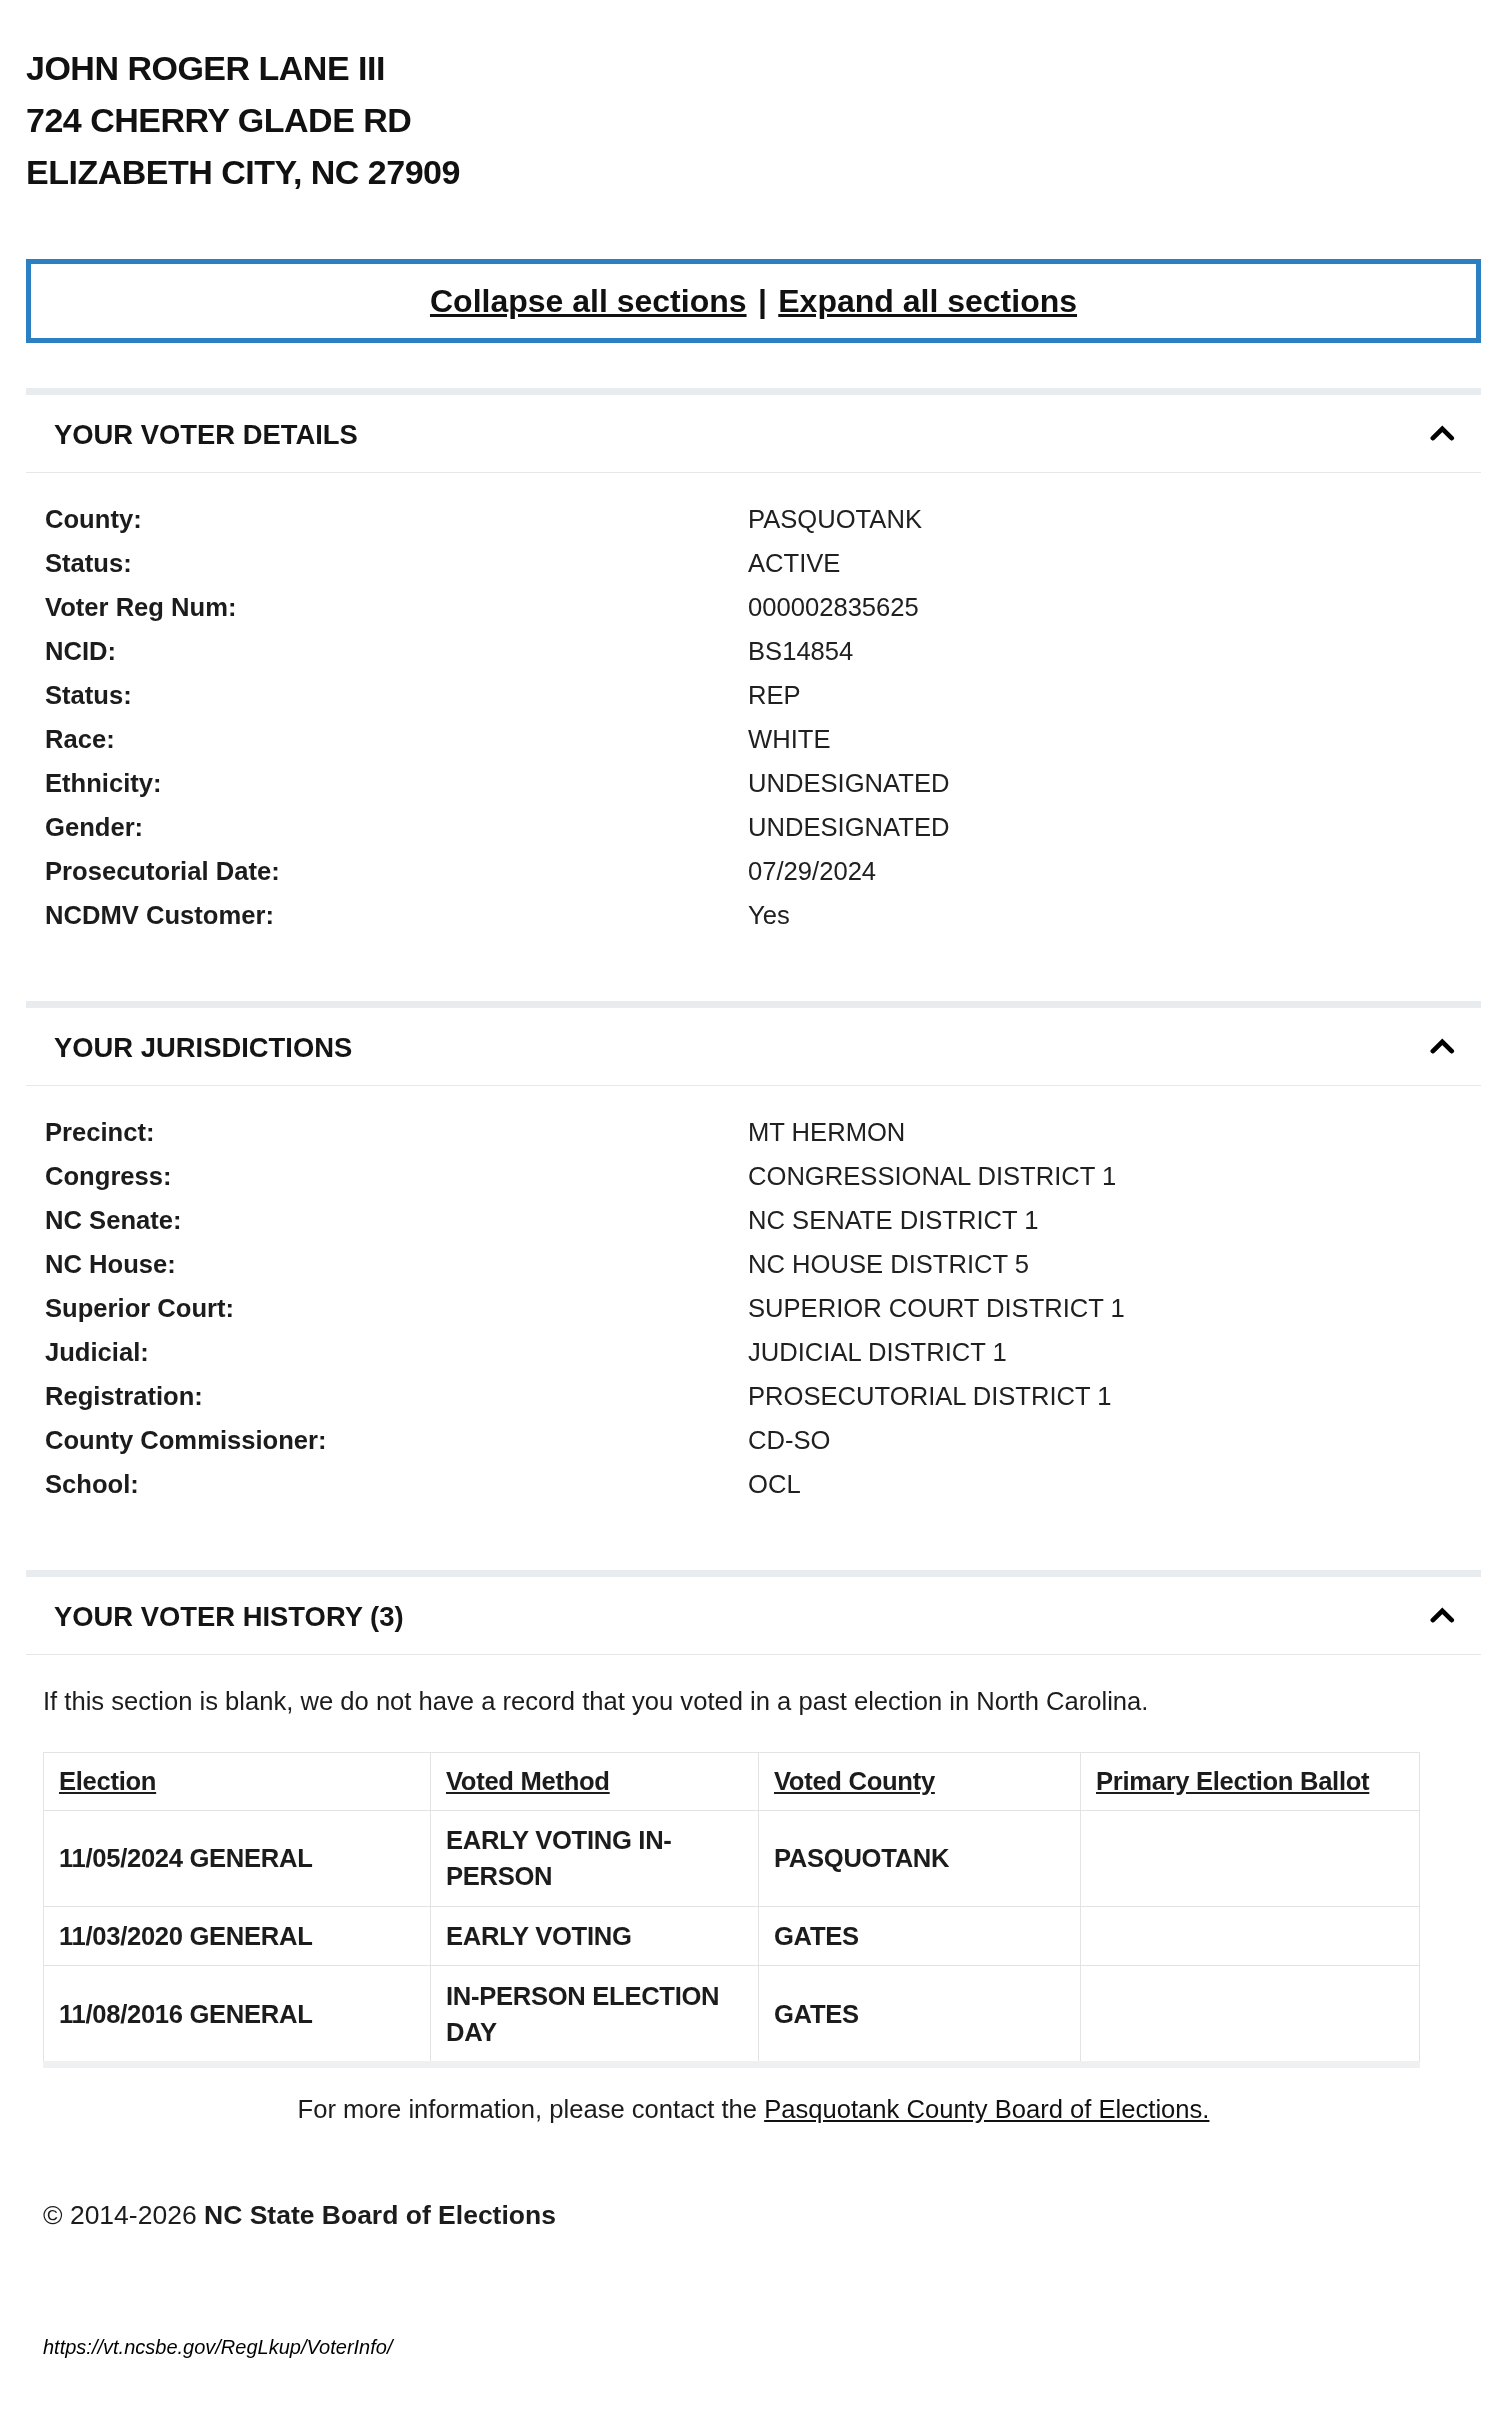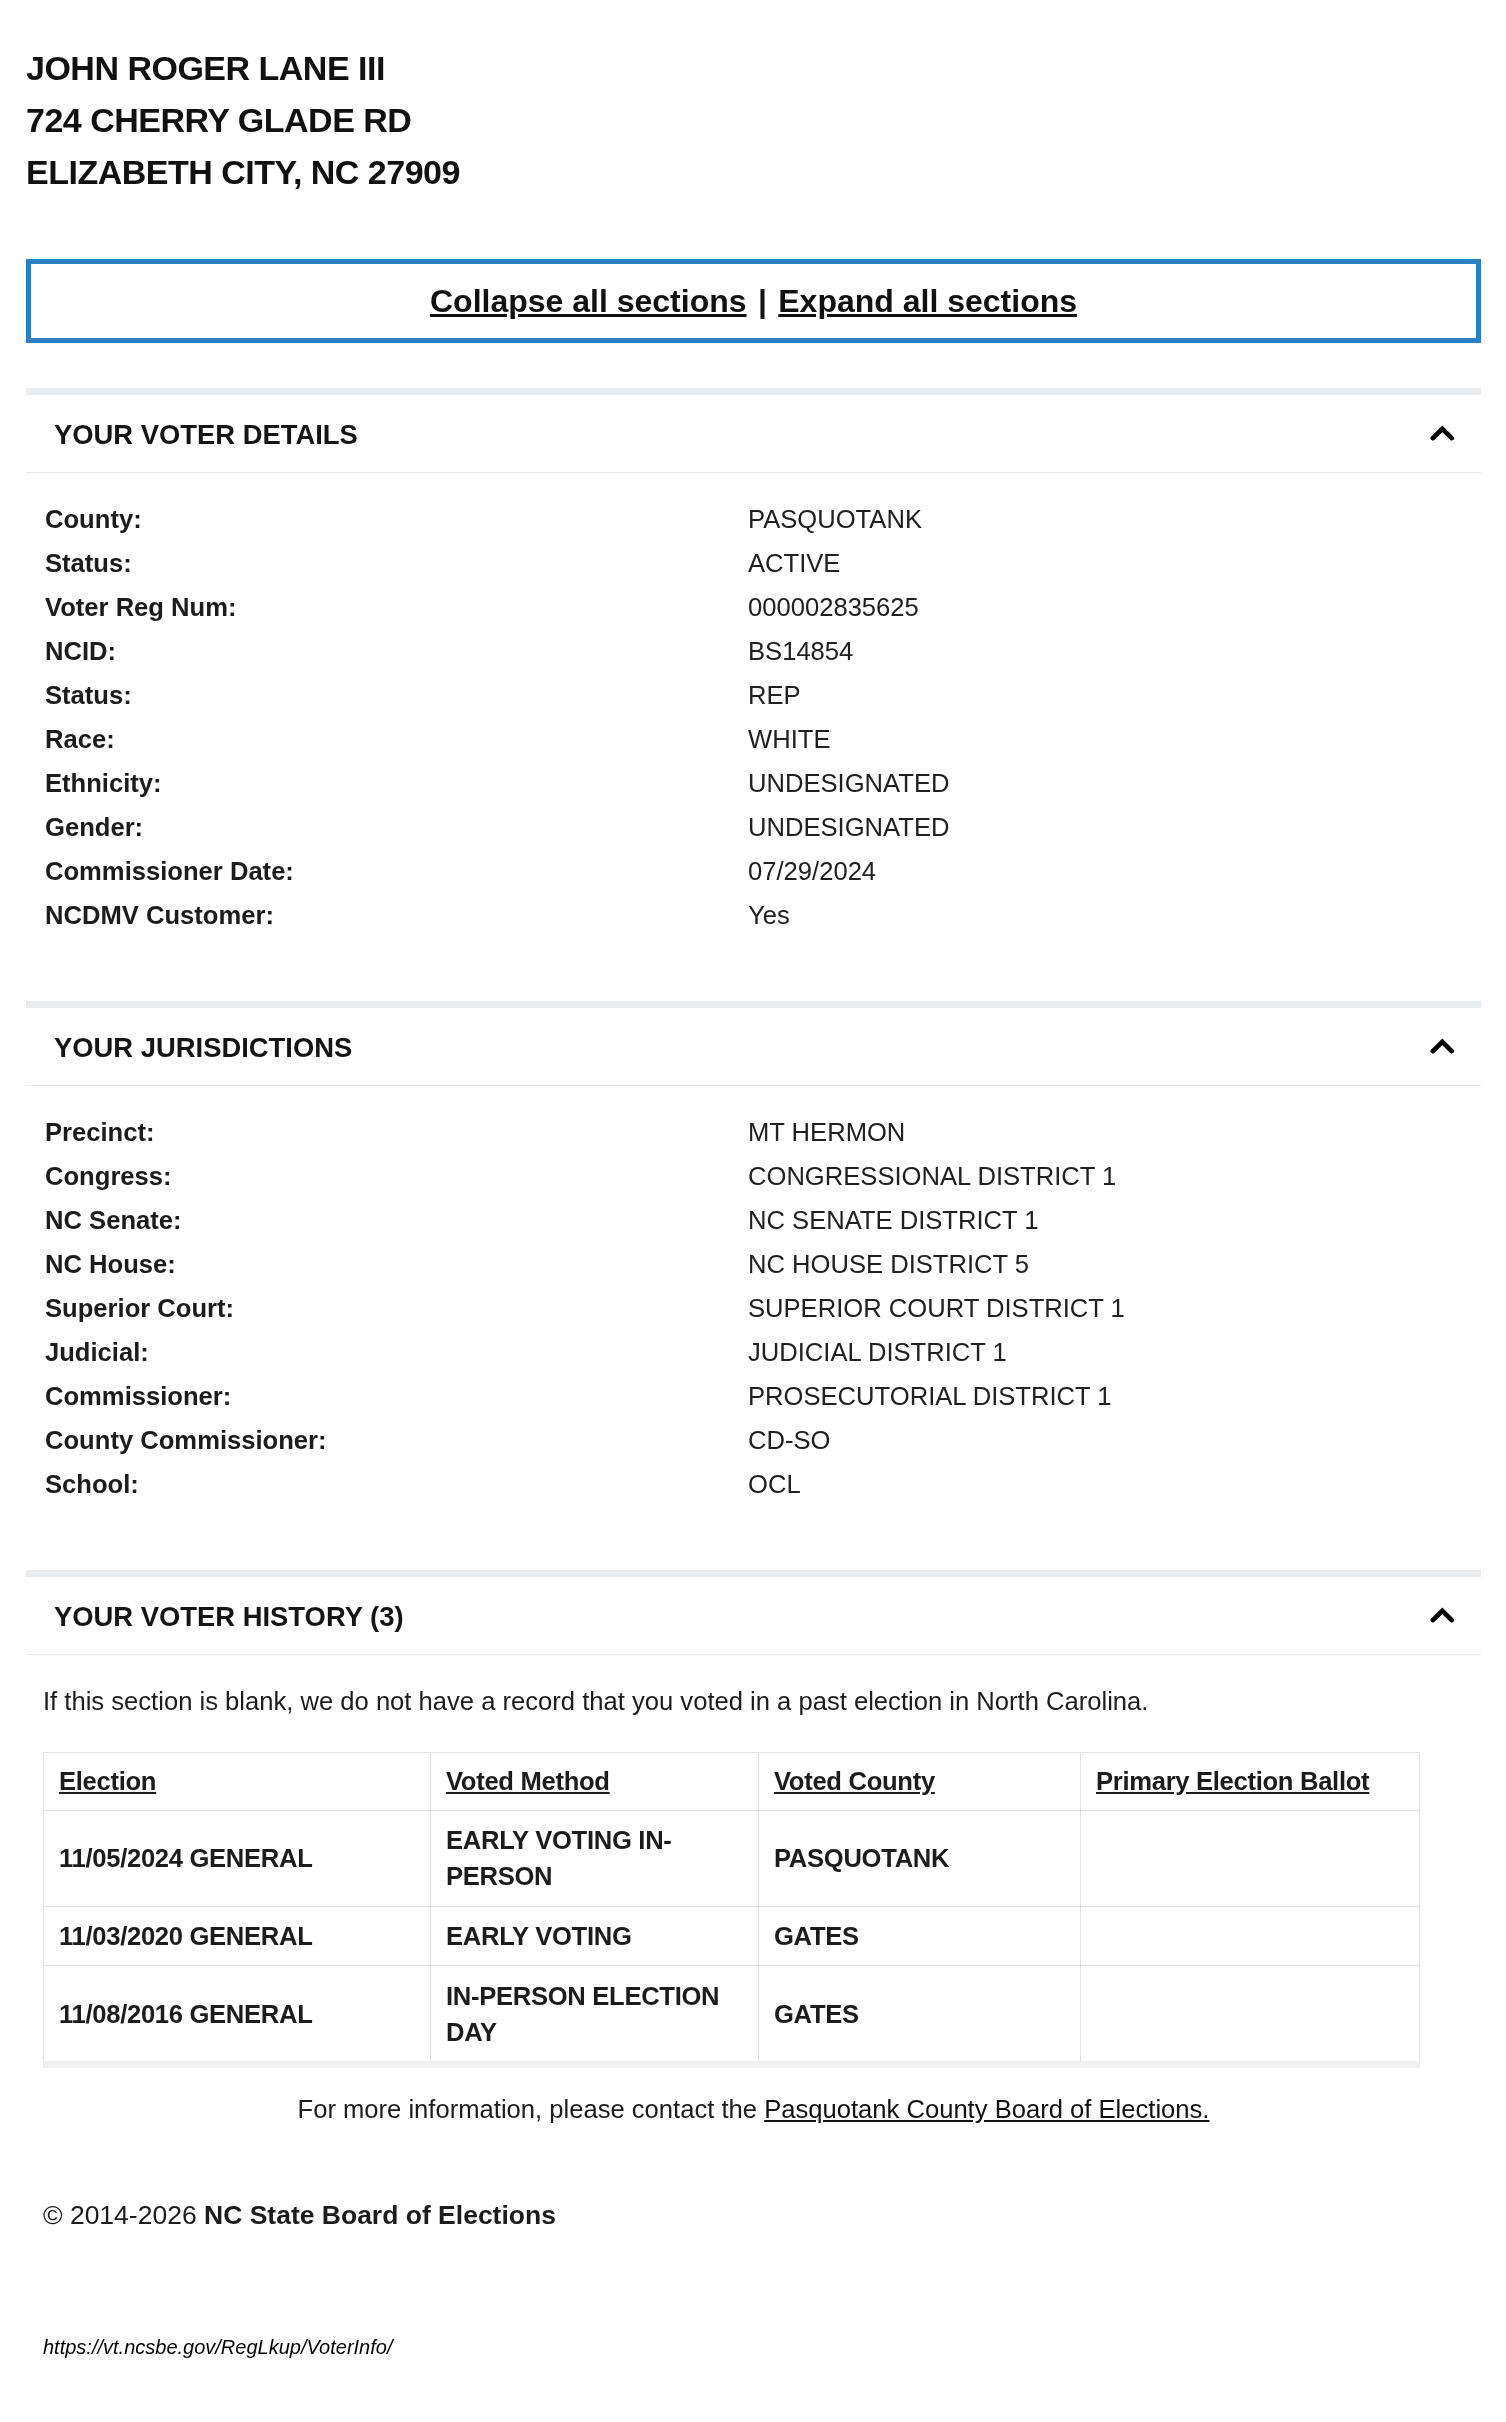--- a/index.html
+++ b/index.html
@@ -131,21 +131,21 @@
         </div>
       <div class="drow">
           <span class="lbl">Ethnicity:</span>
           <span class="val">UNDESIGNATED</span>
         </div>
       <div class="drow">
           <span class="lbl">Gender:</span>
           <span class="val">UNDESIGNATED</span>
         </div>
       <div class="drow">
-          <span class="lbl">Commissioner Date:</span>
+          <span class="lbl">Prosecutorial Date:</span>
           <span class="val">07/29/2024</span>
         </div>
       <div class="drow">
           <span class="lbl">NCDMV Customer:</span>
           <span class="val">Yes</span>
         </div>
     </div>
   </div>
 
   <div class="section">
@@ -179,21 +179,21 @@
         </div>
       <div class="drow">
           <span class="lbl">Superior Court:</span>
           <span class="val">SUPERIOR COURT DISTRICT 1</span>
         </div>
       <div class="drow">
           <span class="lbl">Judicial:</span>
           <span class="val">JUDICIAL DISTRICT 1</span>
         </div>
       <div class="drow">
-          <span class="lbl">Commissioner:</span>
+          <span class="lbl">Registration:</span>
           <span class="val">PROSECUTORIAL DISTRICT 1</span>
         </div>
       <div class="drow">
           <span class="lbl">County Commissioner:</span>
           <span class="val">CD-SO</span>
         </div>
       <div class="drow">
           <span class="lbl">School:</span>
           <span class="val">OCL</span>
         </div>

